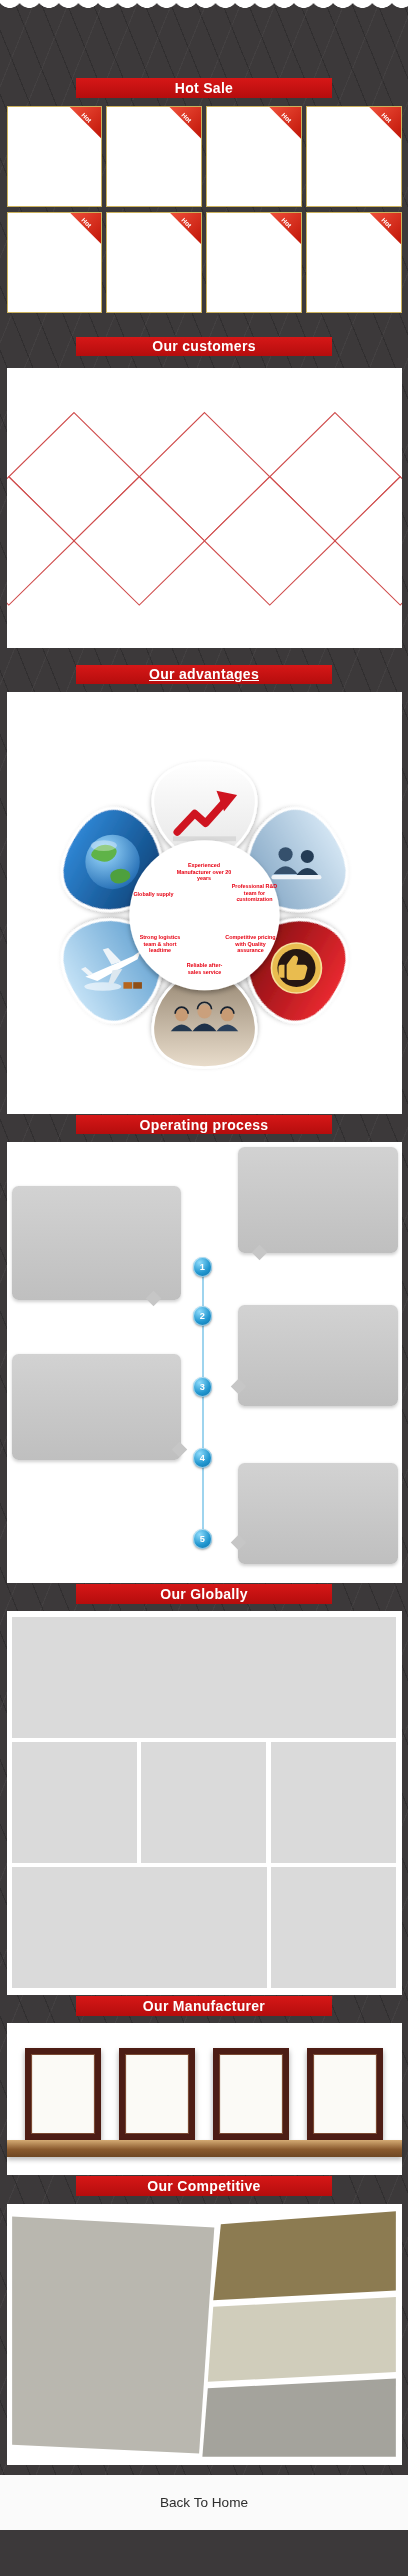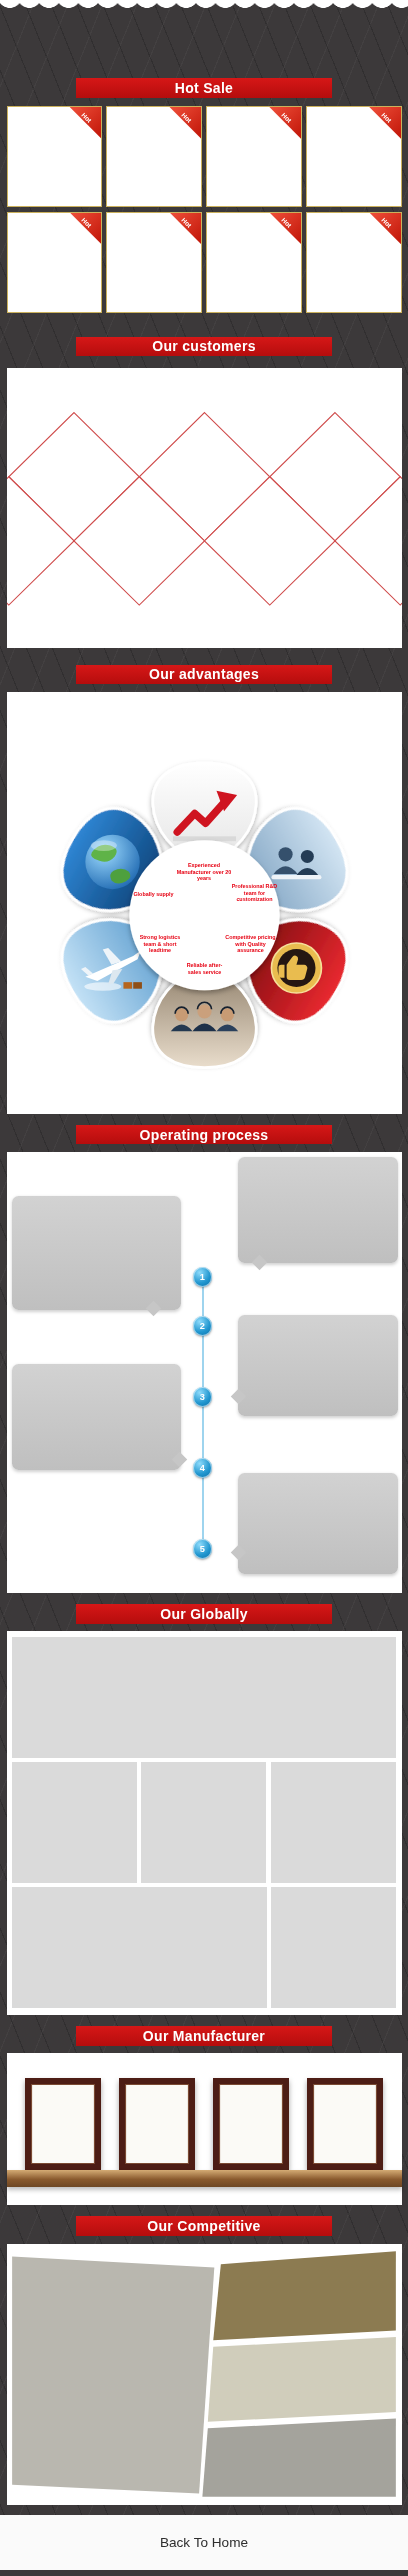--- a/index.html
+++ b/index.html
@@ -30,22 +30,22 @@
     color: #fff;
     font-size: 14px;
     font-weight: bold;
     letter-spacing: 0.3px;
     display: flex;
     align-items: center;
     justify-content: center;
   }
   .banner.m1 { margin: 64px auto 0; }
   .banner.m2 { margin: 24px auto 12px; }
-  .banner.m3 { margin: 16.3px auto 0; }
-  .banner.m4 { margin: 11px auto 0; }
+  .banner.m3 { margin: 16.3px auto 0; text-decoration: underline; }
+  .banner.m4 { margin: 1px auto 0; }
 
   
   .panel { width: 395px; margin: 7.6px auto 0; background: #fff; position: relative; }
 
   
   .hot-grid {
     width: 395px;
     margin: 8.7px auto 0;
     display: grid;
     grid-template-columns: repeat(4, 1fr);

